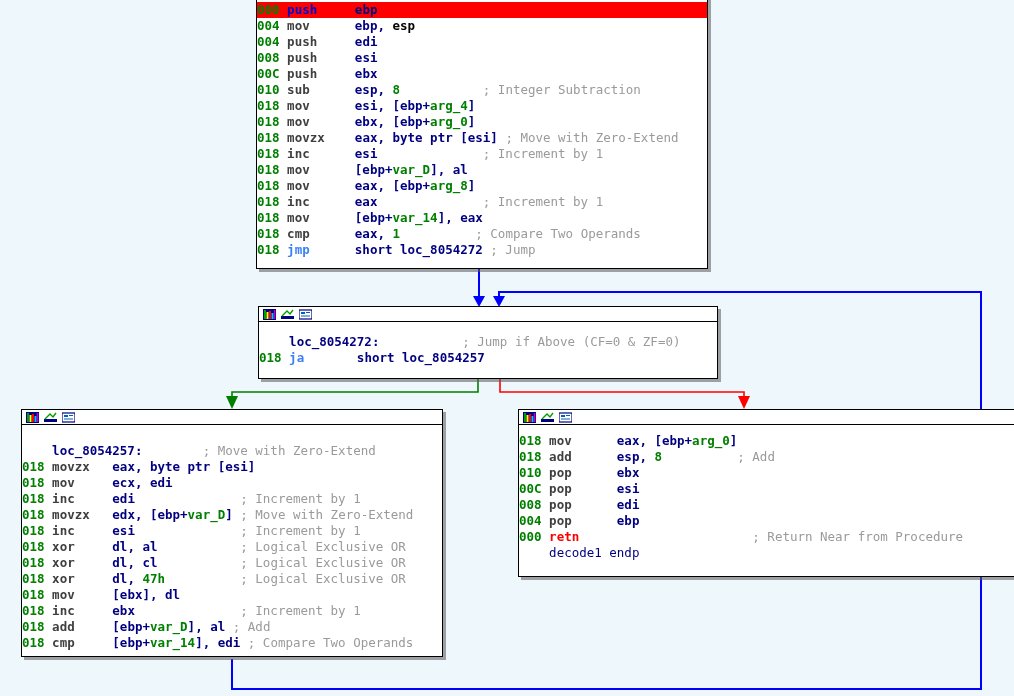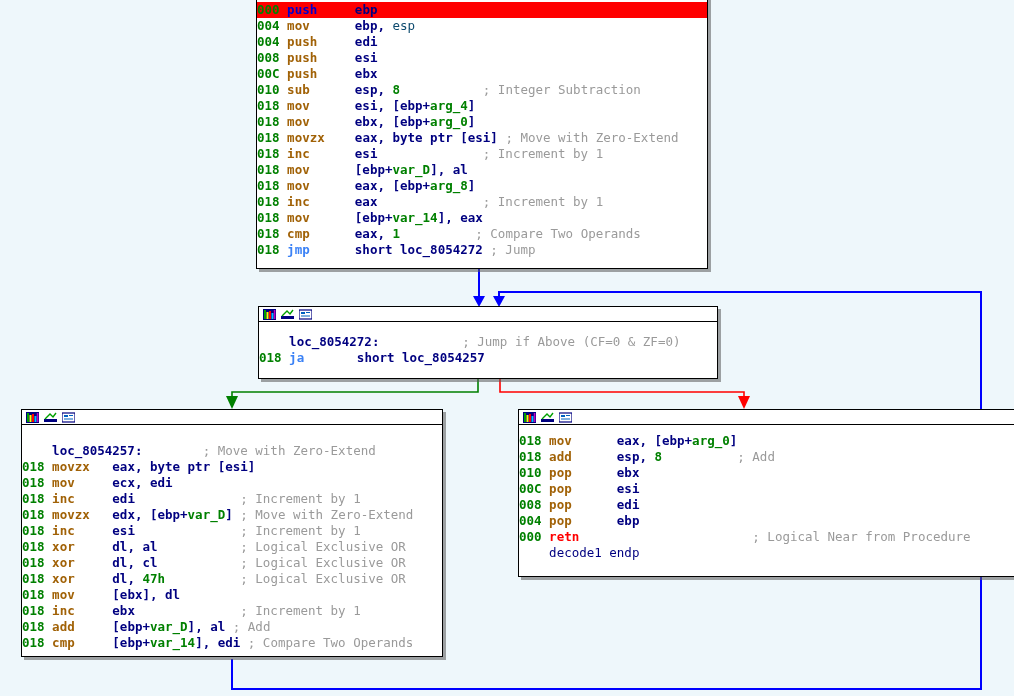--- a/index.html
+++ b/index.html
@@ -45,26 +45,26 @@
     height: 16px;
     line-height: 16px;
     white-space: pre;
     font-size: 12.5px;
     letter-spacing: 0px;
   }
   .ln.hl { background: #ff0000; }
 
   
   .addr   { color: #008000; font-weight: bold; }
-  .mn     { color: #a16207; font-weight: bold; }
+  .mn     { color: #404040; font-weight: bold; }
   .mn-j   { color: #3b82f6; font-weight: bold; }
   .mn-r   { color: #ff0000; font-weight: bold; }
   .op     { color: #000080; font-weight: bold; }
   .num    { color: #008000; font-weight: bold; }
-  .reg2   { color: #0c4a6e; font-weight: normal; }
+  .reg2   { color: #000000; font-weight: bold; }
   .lbl    { color: #000080; font-weight: bold; }
   .cmt    { color: #9a9a9a; }
   .nm     { color: #000080; font-weight: normal; }
   .ln.hl .addr { color: #008000; }
   .ln.hl .mn   { color: #0000cc; }
   .ln.hl .op   { color: #000080; }
 
   .pad { color: transparent; }
 </style>
 </head>
@@ -236,19 +236,19 @@
       <div class="ln"><span class="addr">018</span> <span class="mn">add</span><span class="pad">......</span><span class="op">esp, </span><span class="num">8</span><span class="pad">..........</span><span class="cmt">; Add</span></div>
 
       <div class="ln"><span class="addr">010</span> <span class="mn">pop</span><span class="pad">......</span><span class="op">ebx</span></div>
 
       <div class="ln"><span class="addr">00C</span> <span class="mn">pop</span><span class="pad">......</span><span class="op">esi</span></div>
 
       <div class="ln"><span class="addr">008</span> <span class="mn">pop</span><span class="pad">......</span><span class="op">edi</span></div>
 
       <div class="ln"><span class="addr">004</span> <span class="mn">pop</span><span class="pad">......</span><span class="op">ebp</span></div>
 
-      <div class="ln"><span class="addr">000</span> <span class="mn-r">retn</span><span class="pad">.......................</span><span class="cmt">; Logical Near from Procedure</span></div>
+      <div class="ln"><span class="addr">000</span> <span class="mn-r">retn</span><span class="pad">.......................</span><span class="cmt">; Return Near from Procedure</span></div>
 
       <div class="ln"><span class="pad">....</span><span class="nm">decode1 endp</span></div>
     </div>
   </div>
 
 </div>
 
 </body></html>

